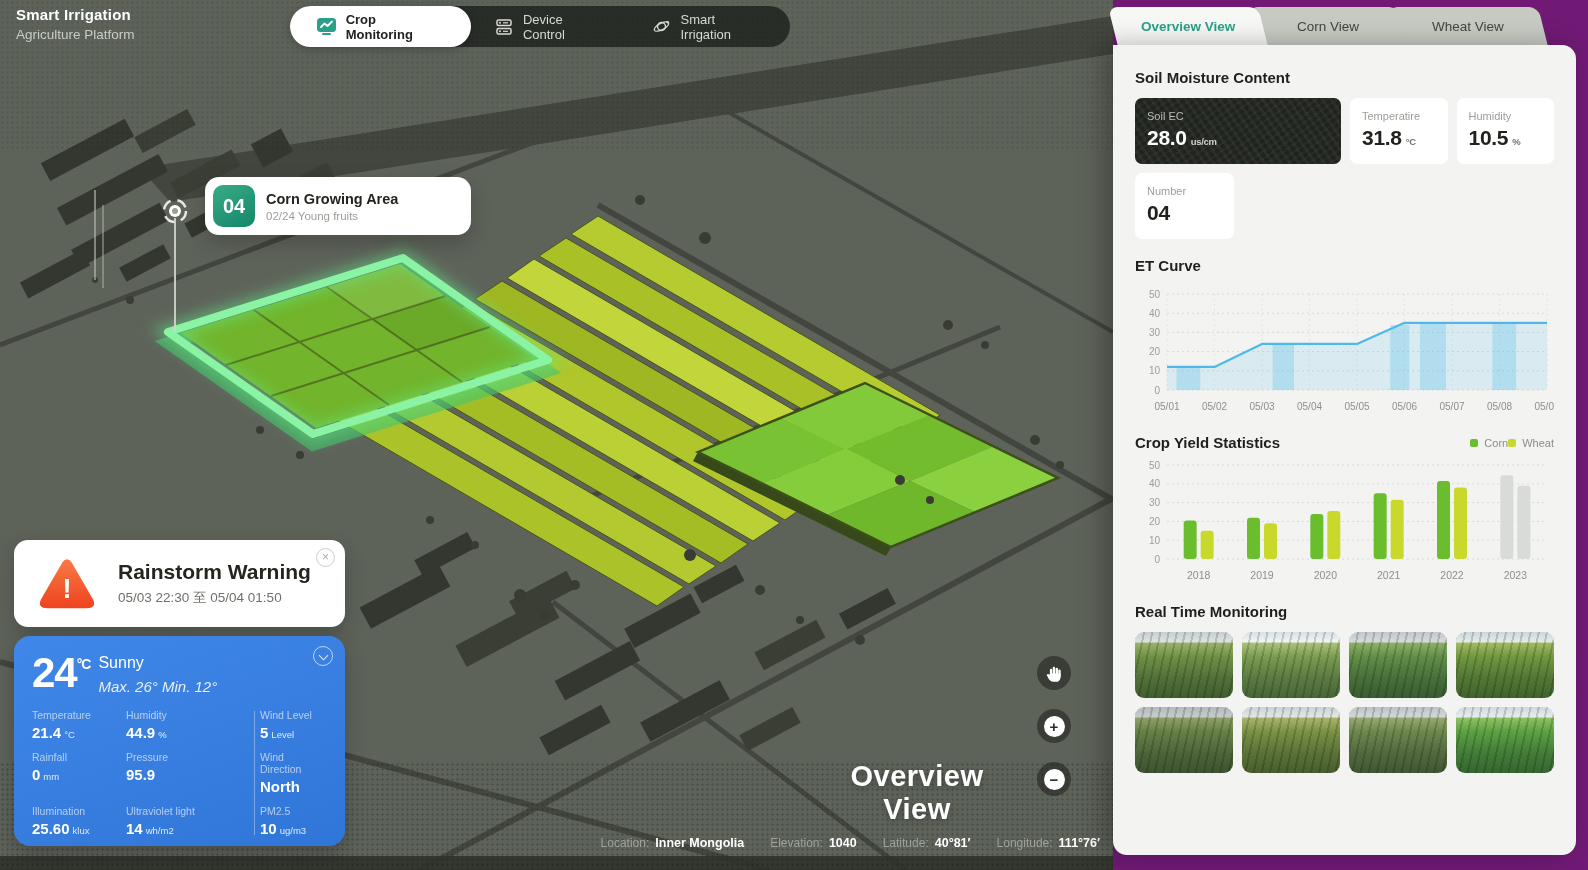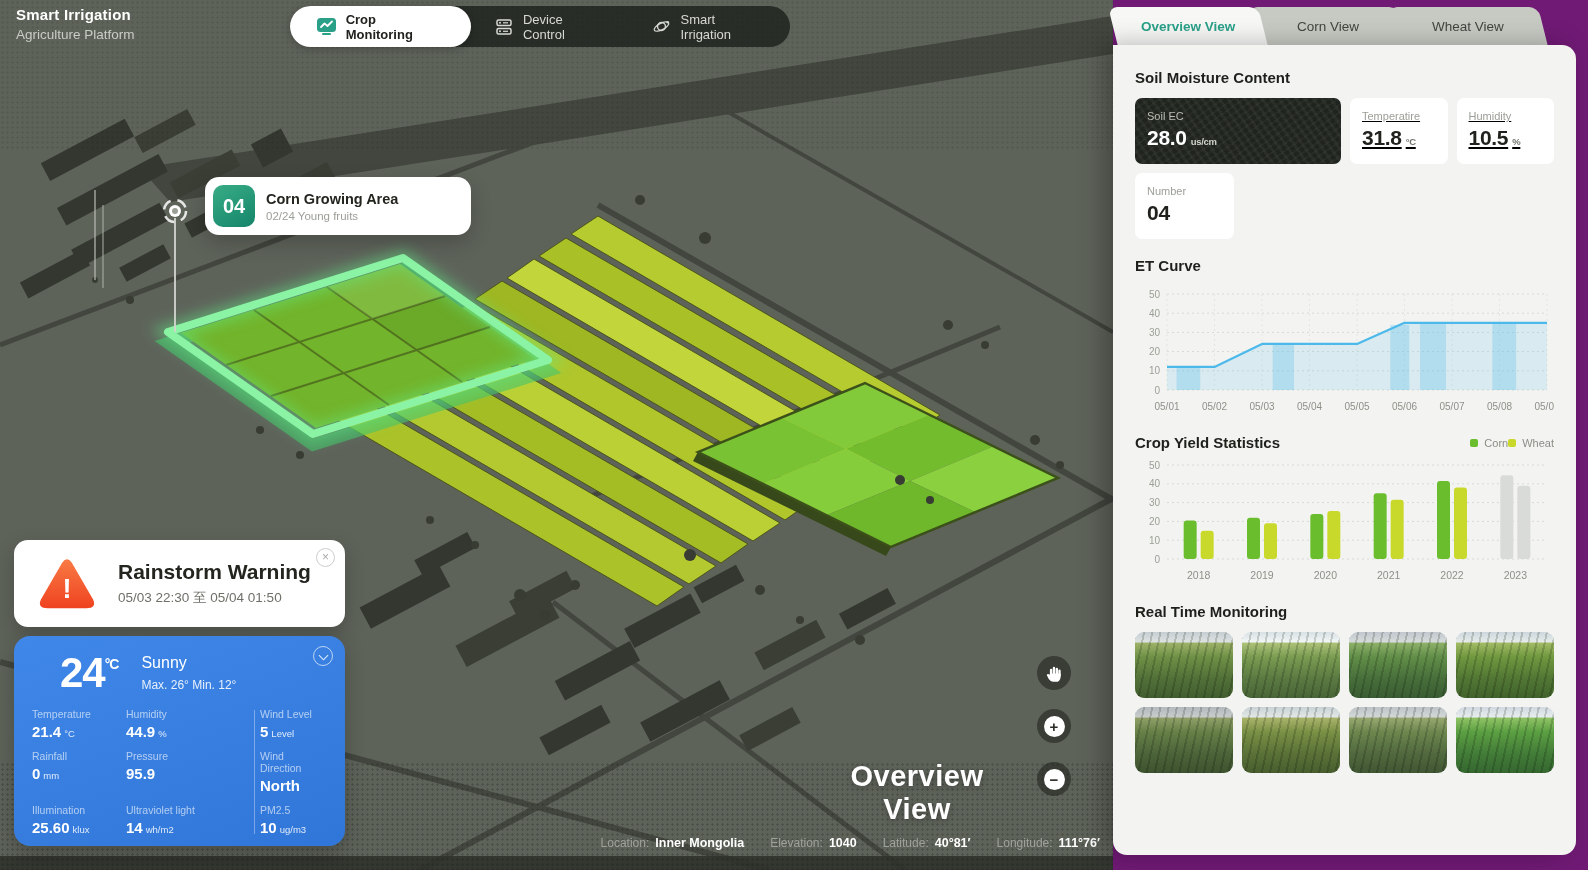--- a/index.html
+++ b/index.html
@@ -37,25 +37,25 @@
   .alert-card{position:absolute;left:14px;top:540px;width:331px;height:87px;background:#fff;
     border-radius:14px;box-shadow:0 8px 20px rgba(0,0,0,.22);display:flex;align-items:center;padding:0 14px 0 22px;gap:20px;}
   .alert-title{font-size:21px;font-weight:bold;color:#23261f;}
   .alert-period{font-size:13.5px;color:#6d7168;margin-top:5px;}
   .alert-close{position:absolute;right:10px;top:8px;width:19px;height:19px;border-radius:50%;
     border:1.5px solid #cdcdcb;color:#a9aca6;font-size:12px;line-height:16px;text-align:center;cursor:pointer;}
 
   
   .weather{position:absolute;left:14px;top:636px;width:331px;height:210px;border-radius:16px;
     background:linear-gradient(160deg,#3f87e8,#3076d8);box-shadow:0 8px 20px rgba(0,0,0,.25);color:#fff;padding:16px 18px 12px 18px;}
-  .wx-top{display:flex;align-items:flex-start;gap:23px;margin-left:28px;}
+  .wx-top{display:flex;align-items:flex-start;gap:8px;}
   .wx-temp{font-size:42px;font-weight:bold;line-height:1;letter-spacing:-1px;}
   .wx-unit{font-size:14px;font-weight:bold;vertical-align:18px;}
   .wx-cond{font-size:16px;margin-top:2px;}
-  .wx-range{font-size:12px;color:rgba(255,255,255,.88);margin-top:6px;}
+  .wx-range{font-size:15px;color:rgba(255,255,255,.88);margin-top:6px;font-style:italic;}
   .wx-collapse{position:absolute;right:12px;top:10px;width:20px;height:20px;border-radius:50%;
     border:1.5px solid rgba(255,255,255,.65);cursor:pointer;}
   .wx-collapse::after{content:"";position:absolute;left:6px;top:5px;width:6px;height:6px;
     border-right:1.5px solid rgba(255,255,255,.85);border-bottom:1.5px solid rgba(255,255,255,.85);transform:rotate(45deg);}
   .wx-grid{display:grid;grid-template-columns:94px 118px 1fr;margin-top:14px;row-gap:10px;position:relative;}
   .wx-cell .l{font-size:10.5px;color:rgba(255,255,255,.62);}
   .wx-cell .v{font-size:15px;font-weight:bold;margin-top:3px;}
   .wx-cell .u{font-size:9.5px;font-weight:normal;color:rgba(255,255,255,.85);margin-left:3px;}
   .wx-cell.c3{padding-left:16px;}
   .wx-divider{position:absolute;left:222px;top:2px;bottom:2px;width:1px;background:rgba(255,255,255,.35);}
@@ -94,21 +94,21 @@
   .mcard{background:#fff;border-radius:7px;padding:12px 12px;height:66px;}
   .mcard .l{font-size:11px;color:#9ba097;}
   .mcard .v{font-size:21px;font-weight:bold;color:#20231d;margin-top:4px;letter-spacing:-.3px;}
   .mcard .u{font-size:9.5px;font-weight:bold;color:#6e736a;margin-left:4px;}
   .mcard.dark{background:
      repeating-linear-gradient(55deg, rgba(255,255,255,.045) 0 3px, transparent 3px 7px),
      repeating-linear-gradient(-35deg, rgba(255,255,255,.03) 0 2px, transparent 2px 6px),#20241e;}
   .mcard.dark .l{color:#b9beb4;}
   .mcard.dark .v{color:#fff;}
   .mcard.dark .u{color:#cfd3ca;}
-  .w-ec{flex:0 0 206px;} .w-sm{flex:1;text-decoration:underline;} .w-f{flex:0 0 99px;}
+  .w-ec{flex:0 0 206px;} .w-sm{flex:1;} .w-f{flex:0 0 99px;}
 
   .chart-wrap{margin:2px 0 10px 0;}
   .thumbs{display:grid;grid-template-columns:repeat(4,1fr);gap:9px;margin-top:4px;}
   .thumb{height:66px;border-radius:9px;overflow:hidden;cursor:pointer;position:relative;
     background:linear-gradient(180deg,#c6ced3 0%,#dde2e1 15%,#9db269 17%,#6e9046 38%,#527139 70%,#415d2f 100%);}
   .thumb::after{content:"";position:absolute;inset:0;
     background:repeating-linear-gradient(102deg, rgba(20,30,10,.18) 0 2px, transparent 2px 8px);
     mix-blend-mode:multiply;}
   .thumb:nth-of-type(2){filter:brightness(1.09) saturate(.92);}
   .thumb:nth-of-type(3){filter:hue-rotate(10deg) brightness(.97);}

